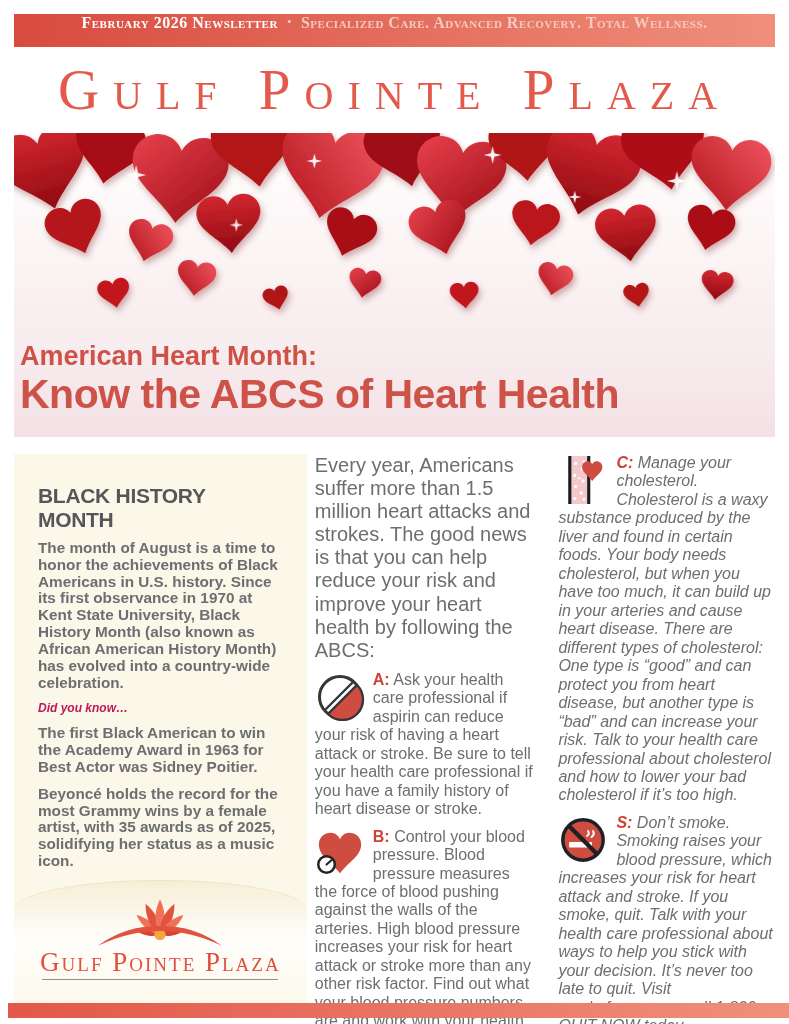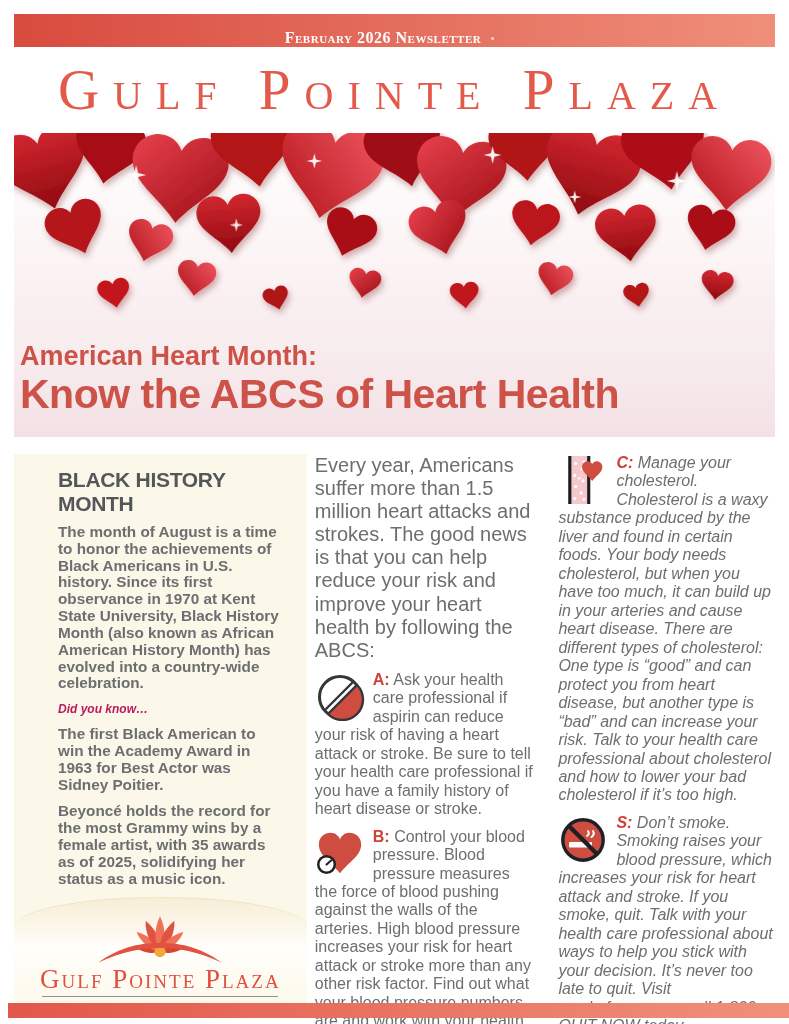--- a/index.html
+++ b/index.html
@@ -4,21 +4,21 @@
 <style>
   * { margin:0; padding:0; box-sizing:border-box; }
   html,body { background:#fff; }
   body { font-family:"Liberation Sans", sans-serif; }
   .page { position:relative; width:789px; height:1024px; background:#fff; overflow:hidden; margin:0 auto; }
 
   
   .top-banner {
     margin:14px 14px 0 14px; height:33px;
     background:linear-gradient(to right,#d84b3f,#ef8f7a);
-    display:flex; align-items:flex-end; justify-content:center;
+    display:flex; align-items:flex-start; justify-content:center;
     font-family:"Liberation Serif", serif; font-variant:small-caps;
     font-size:16px; letter-spacing:0.5px; white-space:nowrap;
   }
   .top-banner .nb-left { color:#ffffff; font-weight:bold; }
   .top-banner .nb-sep  { color:#f8d3c8; margin:0 9px; font-size:13px; }
   .top-banner .nb-right{ color:#f6cabe; font-weight:bold; }
 
   
   .masthead {
     margin-top:6px; height:72px; display:flex; align-items:center; justify-content:center;
@@ -38,21 +38,21 @@
   .headline-kicker { color:#cd5349; font-weight:bold; font-size:27px; line-height:1.15; }
   .headline-title  { color:#cd5349; font-weight:bold; font-size:41px; line-height:1.12; letter-spacing:-0.5px; }
 
   
   .content { display:flex; margin:17px 14px 0 14px; height:556px; align-items:stretch; }
   .col-left  { width:296px; background:#fbf7e9; display:flex; flex-direction:column; }
   .col-mid   { width:222px; margin-left:8px; }
   .col-right { width:219px; margin-left:24px;font-style:italic; }
 
   
-  .sidebar-inner { padding:14px 22px 0 24px;margin-left:20px; }
+  .sidebar-inner { padding:30px 22px 0 24px; }
   .sidebar-heading { color:#55565a; font-weight:bold; font-size:21px; letter-spacing:-0.3px; margin-bottom:8px; }
   .sidebar-par { color:#6d6e71; font-weight:bold; font-size:15.3px; line-height:1.1; margin-bottom:10px; }
   .sidebar-dyk { color:#be185d; font-weight:bold; font-style:italic; font-size:12px; margin-bottom:10px; }
 
   
   .logo-panel {
     margin-top:auto; height:142px; text-align:center; padding-top:4px;
     background:linear-gradient(180deg,#f7eed6 0%, #fffefb 46%, #fdf8e9 100%);
     border-top-left-radius:50% 30px; border-top-right-radius:50% 30px;
     border-top:1px solid #eee3c4;
@@ -78,20 +78,21 @@
   }
 </style>
 </head>
 <body>
 
 <div class="page">
 
   <div class="top-banner">
     <span class="nb-left">February 2026 Newsletter</span>
     <span class="nb-sep">•</span>
+    <span class="nb-right">Specialized Care. Advanced Recovery. Total Wellness.</span>
   </div>
 
   <div class="masthead">Gulf Pointe Plaza</div>
 
   <div class="hero">
     <svg viewBox="0 0 760 200" preserveAspectRatio="none">
       <defs>
         <linearGradient id="bgfade" x1="0" y1="0" x2="0" y2="1">
           <stop offset="0" stop-color="#ffffff"></stop>
           <stop offset="0.72" stop-color="#fbf2f3"></stop>

